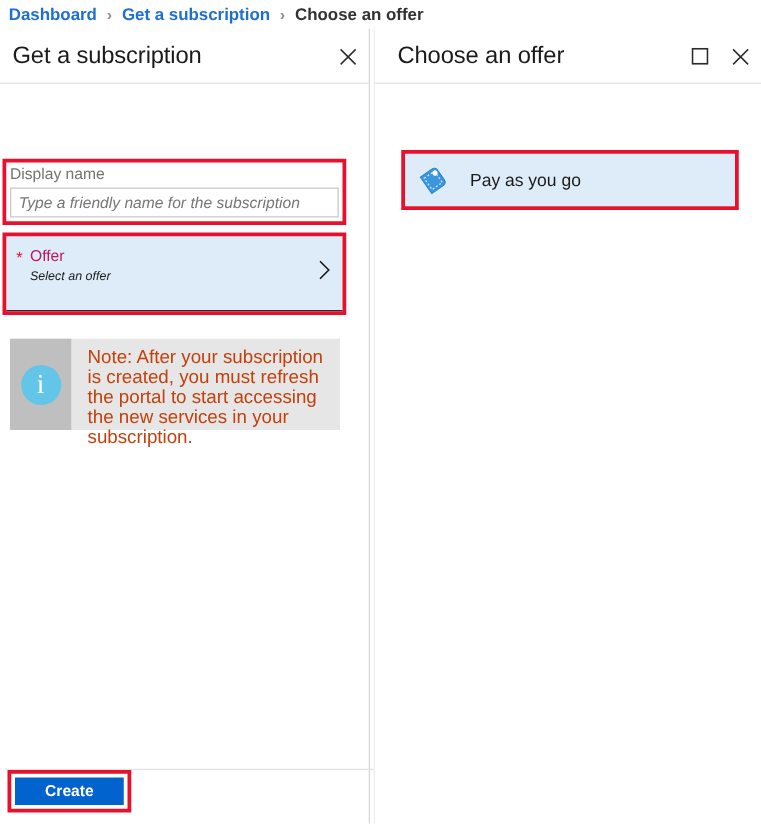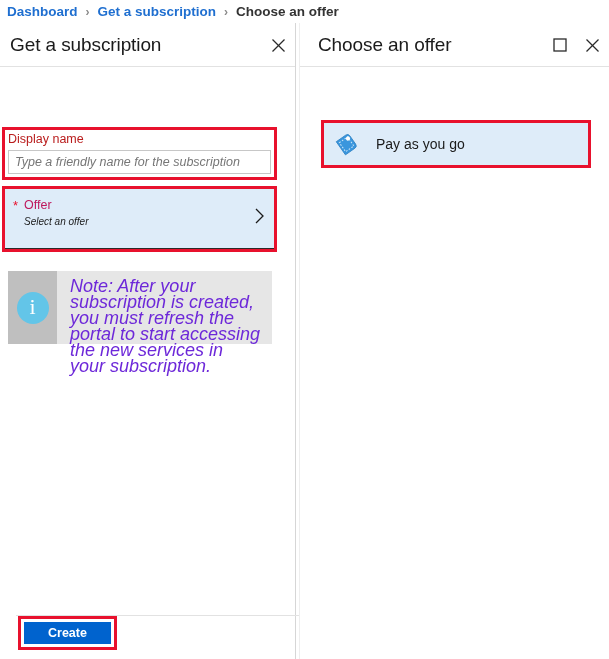--- a/index.html
+++ b/index.html
@@ -117,21 +117,21 @@
 
   .field-block {
     position: absolute;
     left: 8px;
     width: 263px;
     box-sizing: border-box;
   }
   #display-block { top: 65px; }
   .field-label {
     font-size: 12.5px;
-    color: #b91c1c;
+    color: #737373;
     margin-bottom: 4px;
     display: block;
   }
   .text-input {
     width: 263px;
     height: 24px;
     box-sizing: border-box;
     border: 1px solid #c7c7c7;
     background: #ffffff;
     padding: 0 6px;
@@ -213,30 +213,29 @@
     justify-content: center;
     font-family: "Liberation Serif", serif;
     font-size: 22px;
     line-height: 1;
     padding-bottom: 2px;
     box-sizing: border-box;
   }
   #note-text {
     flex: 1;
     padding: 7px 9px 0 13px;
-    font-size: 18px;
+    font-size: 15px;
     line-height: 16px;
-    color: #6d28d9;
-    font-style: italic;
+    color: #c2410c;
   }
 
   
   #left-footer {
     position: absolute;
-    left: 16px;
+    left: 4px;
     bottom: 0;
     width: 295px;
     height: 44px;
     border-top: 1px solid #e2e2e2;
     box-sizing: border-box;
   }
   #create-button {
     position: absolute;
     left: 8px;
     top: 6px;

